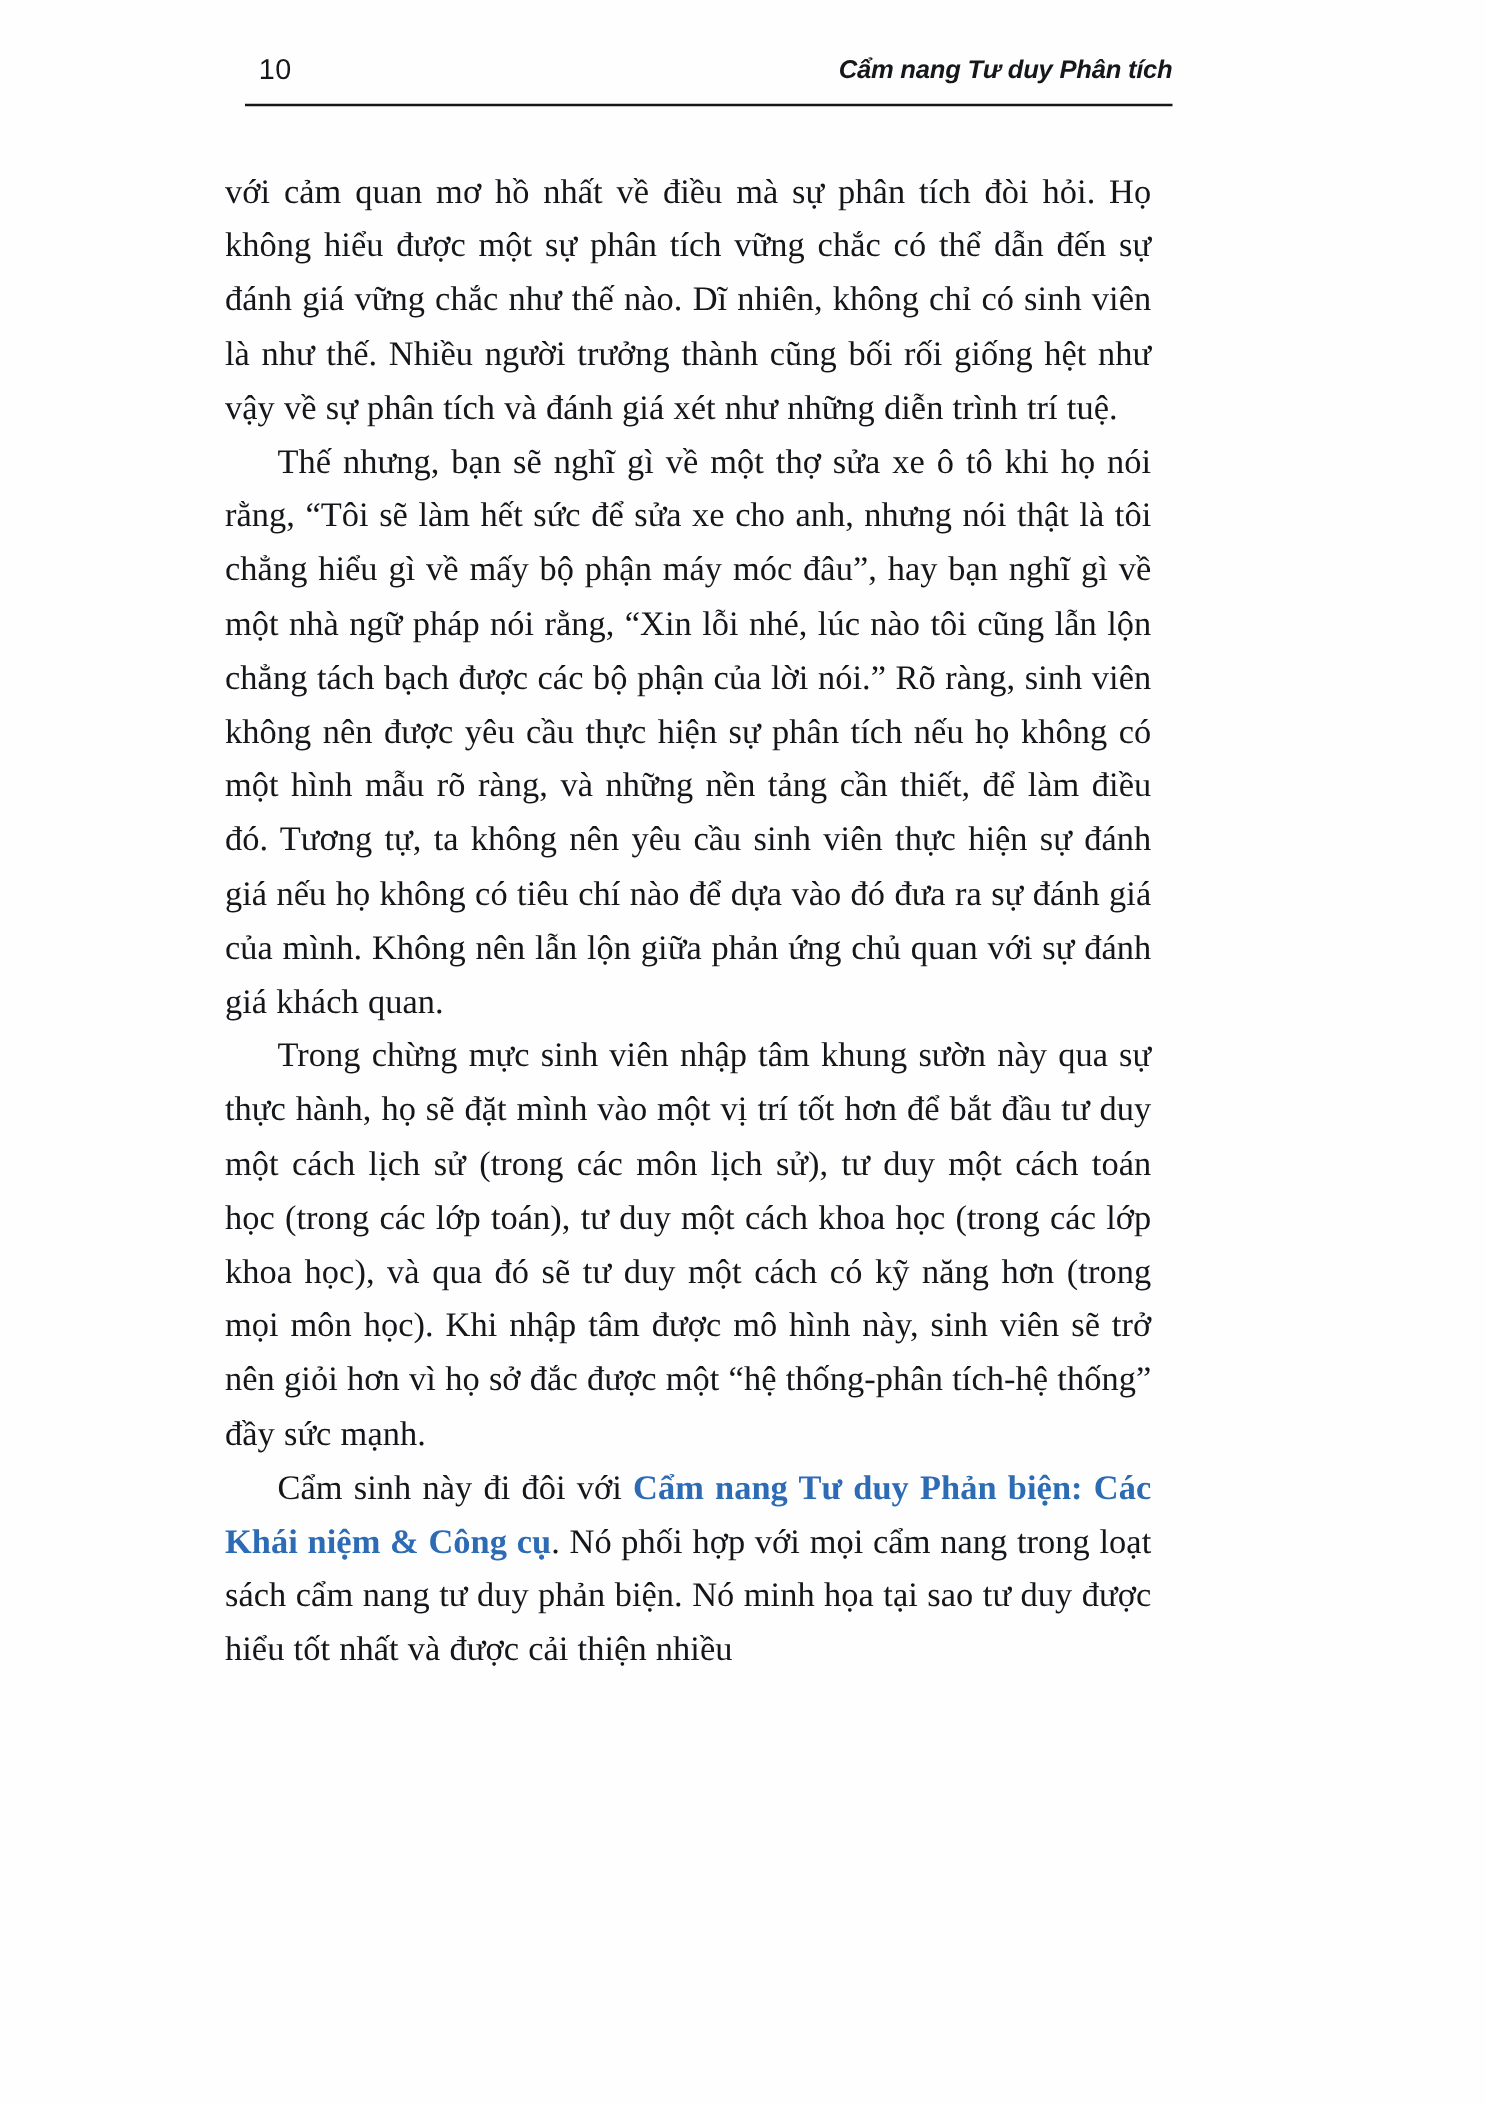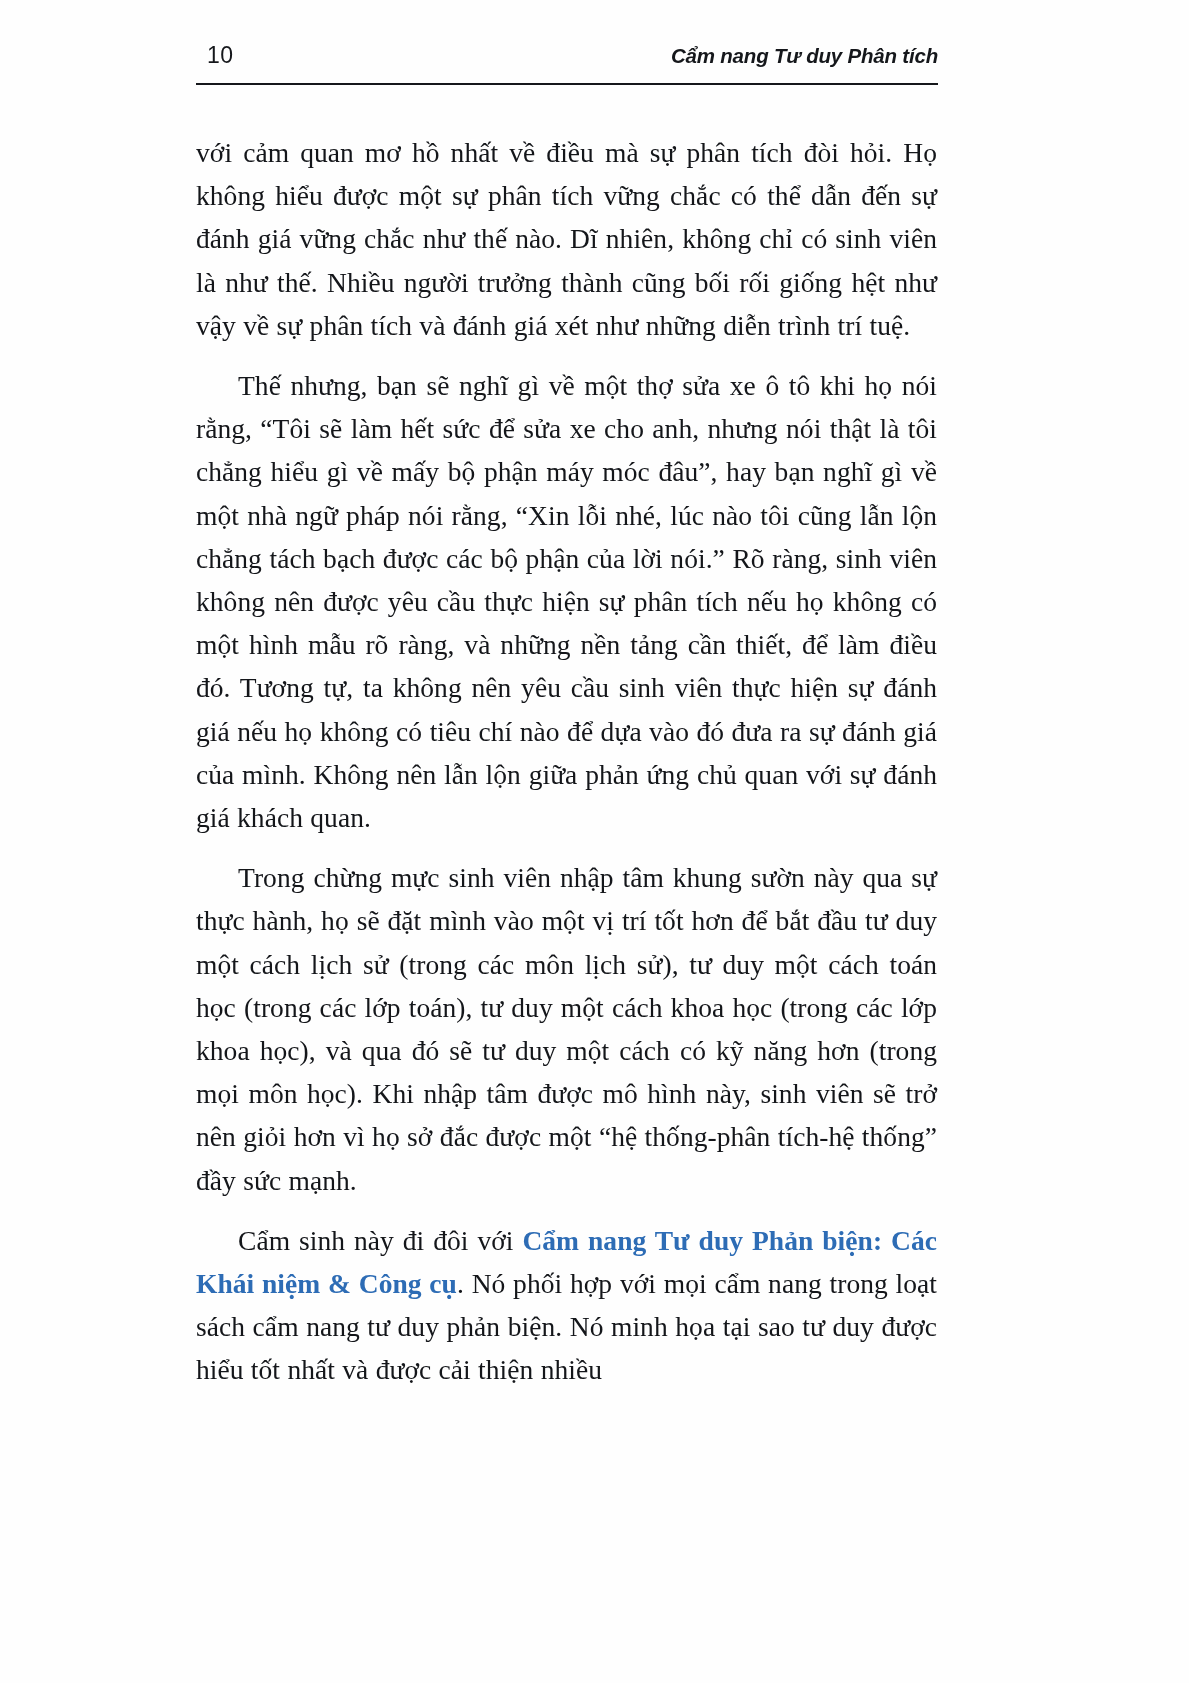--- a/index.html
+++ b/index.html
@@ -57,39 +57,38 @@
     position: absolute;
     left: 196px;
     top: 83px;
     width: 742px;
     height: 2px;
     background: #15171b;
   }
   
   .column {
     position: absolute;
-    left: 196px;
+    left: 180px;
     top: 131px;
     width: 741px;
   }
   p.para {
     margin: 0;
     font-size: 27.5px;
     line-height: 43.2px;
     text-align: justify;
     text-justify: inter-word;
     letter-spacing: 0.05px;
     word-spacing: 0.4px;
     color: #14161a;
   }
   p.para.indent {
     text-indent: 42px;
   }
   p.gap {
-    margin-top: 17px;
   }
   .booktitle {
     color: #2d6cb5;
     font-weight: bold;
   }
 </style>
 </head>
 <body>
 
 <div class="page">

